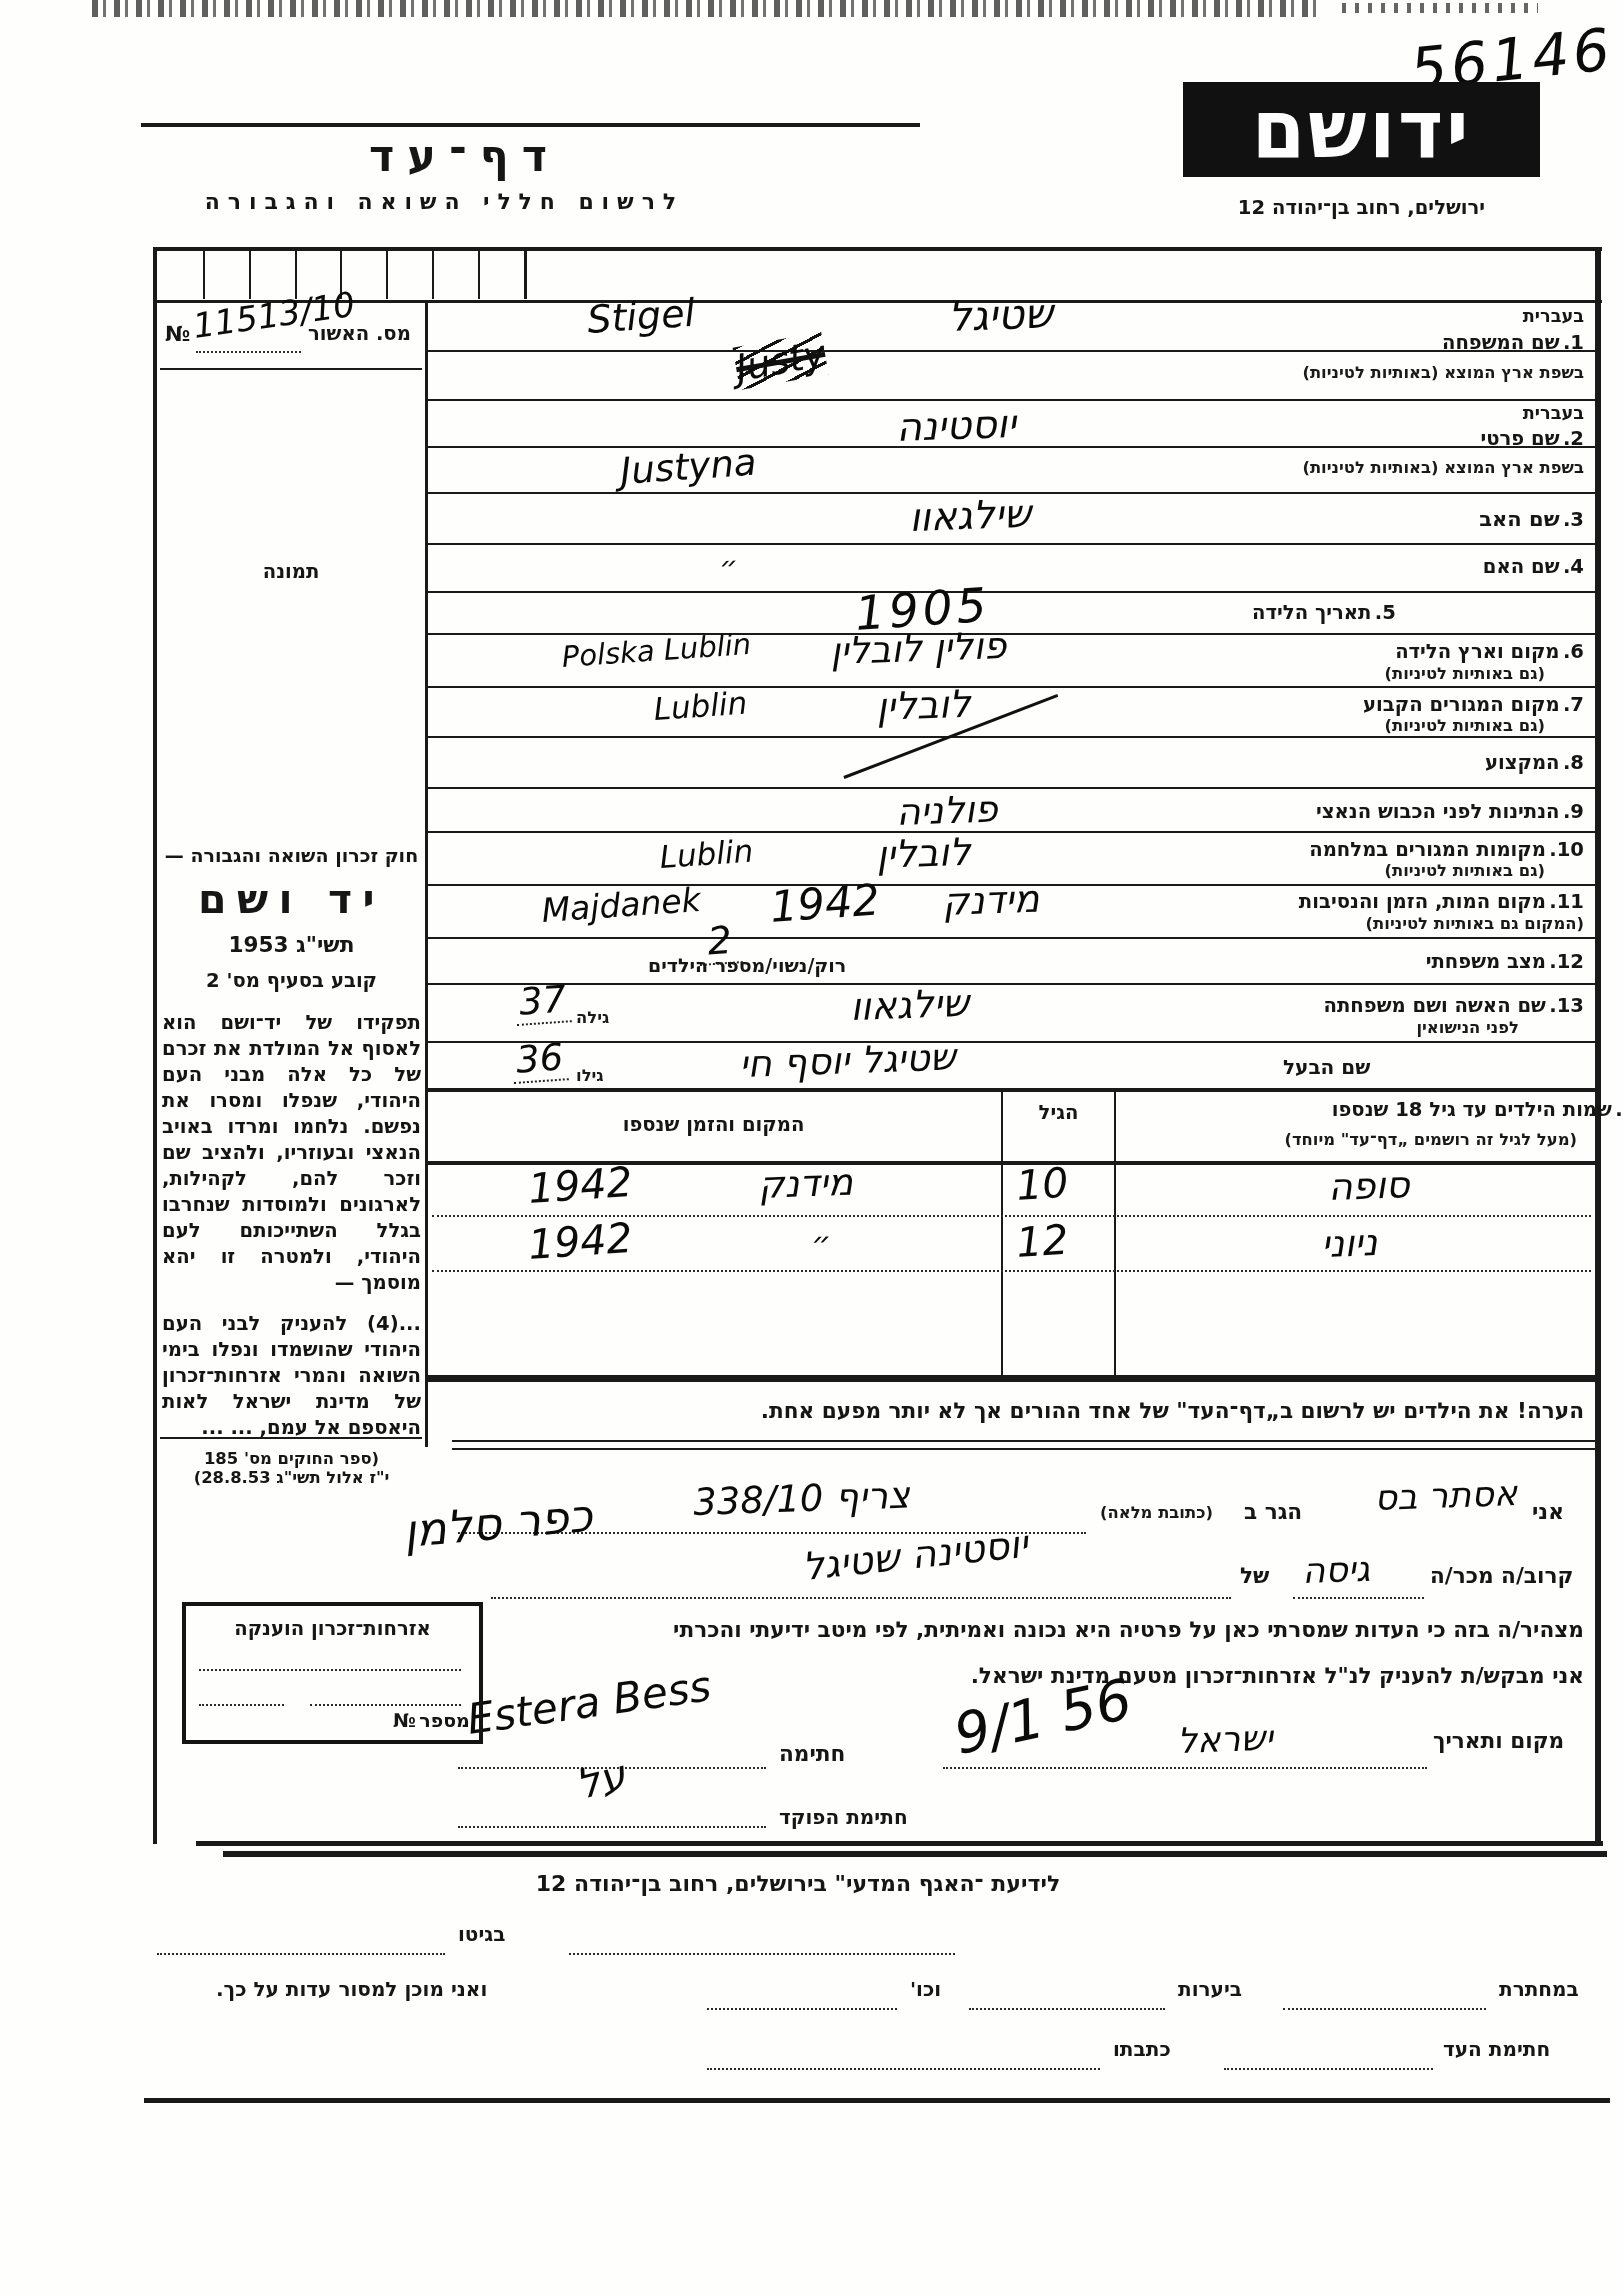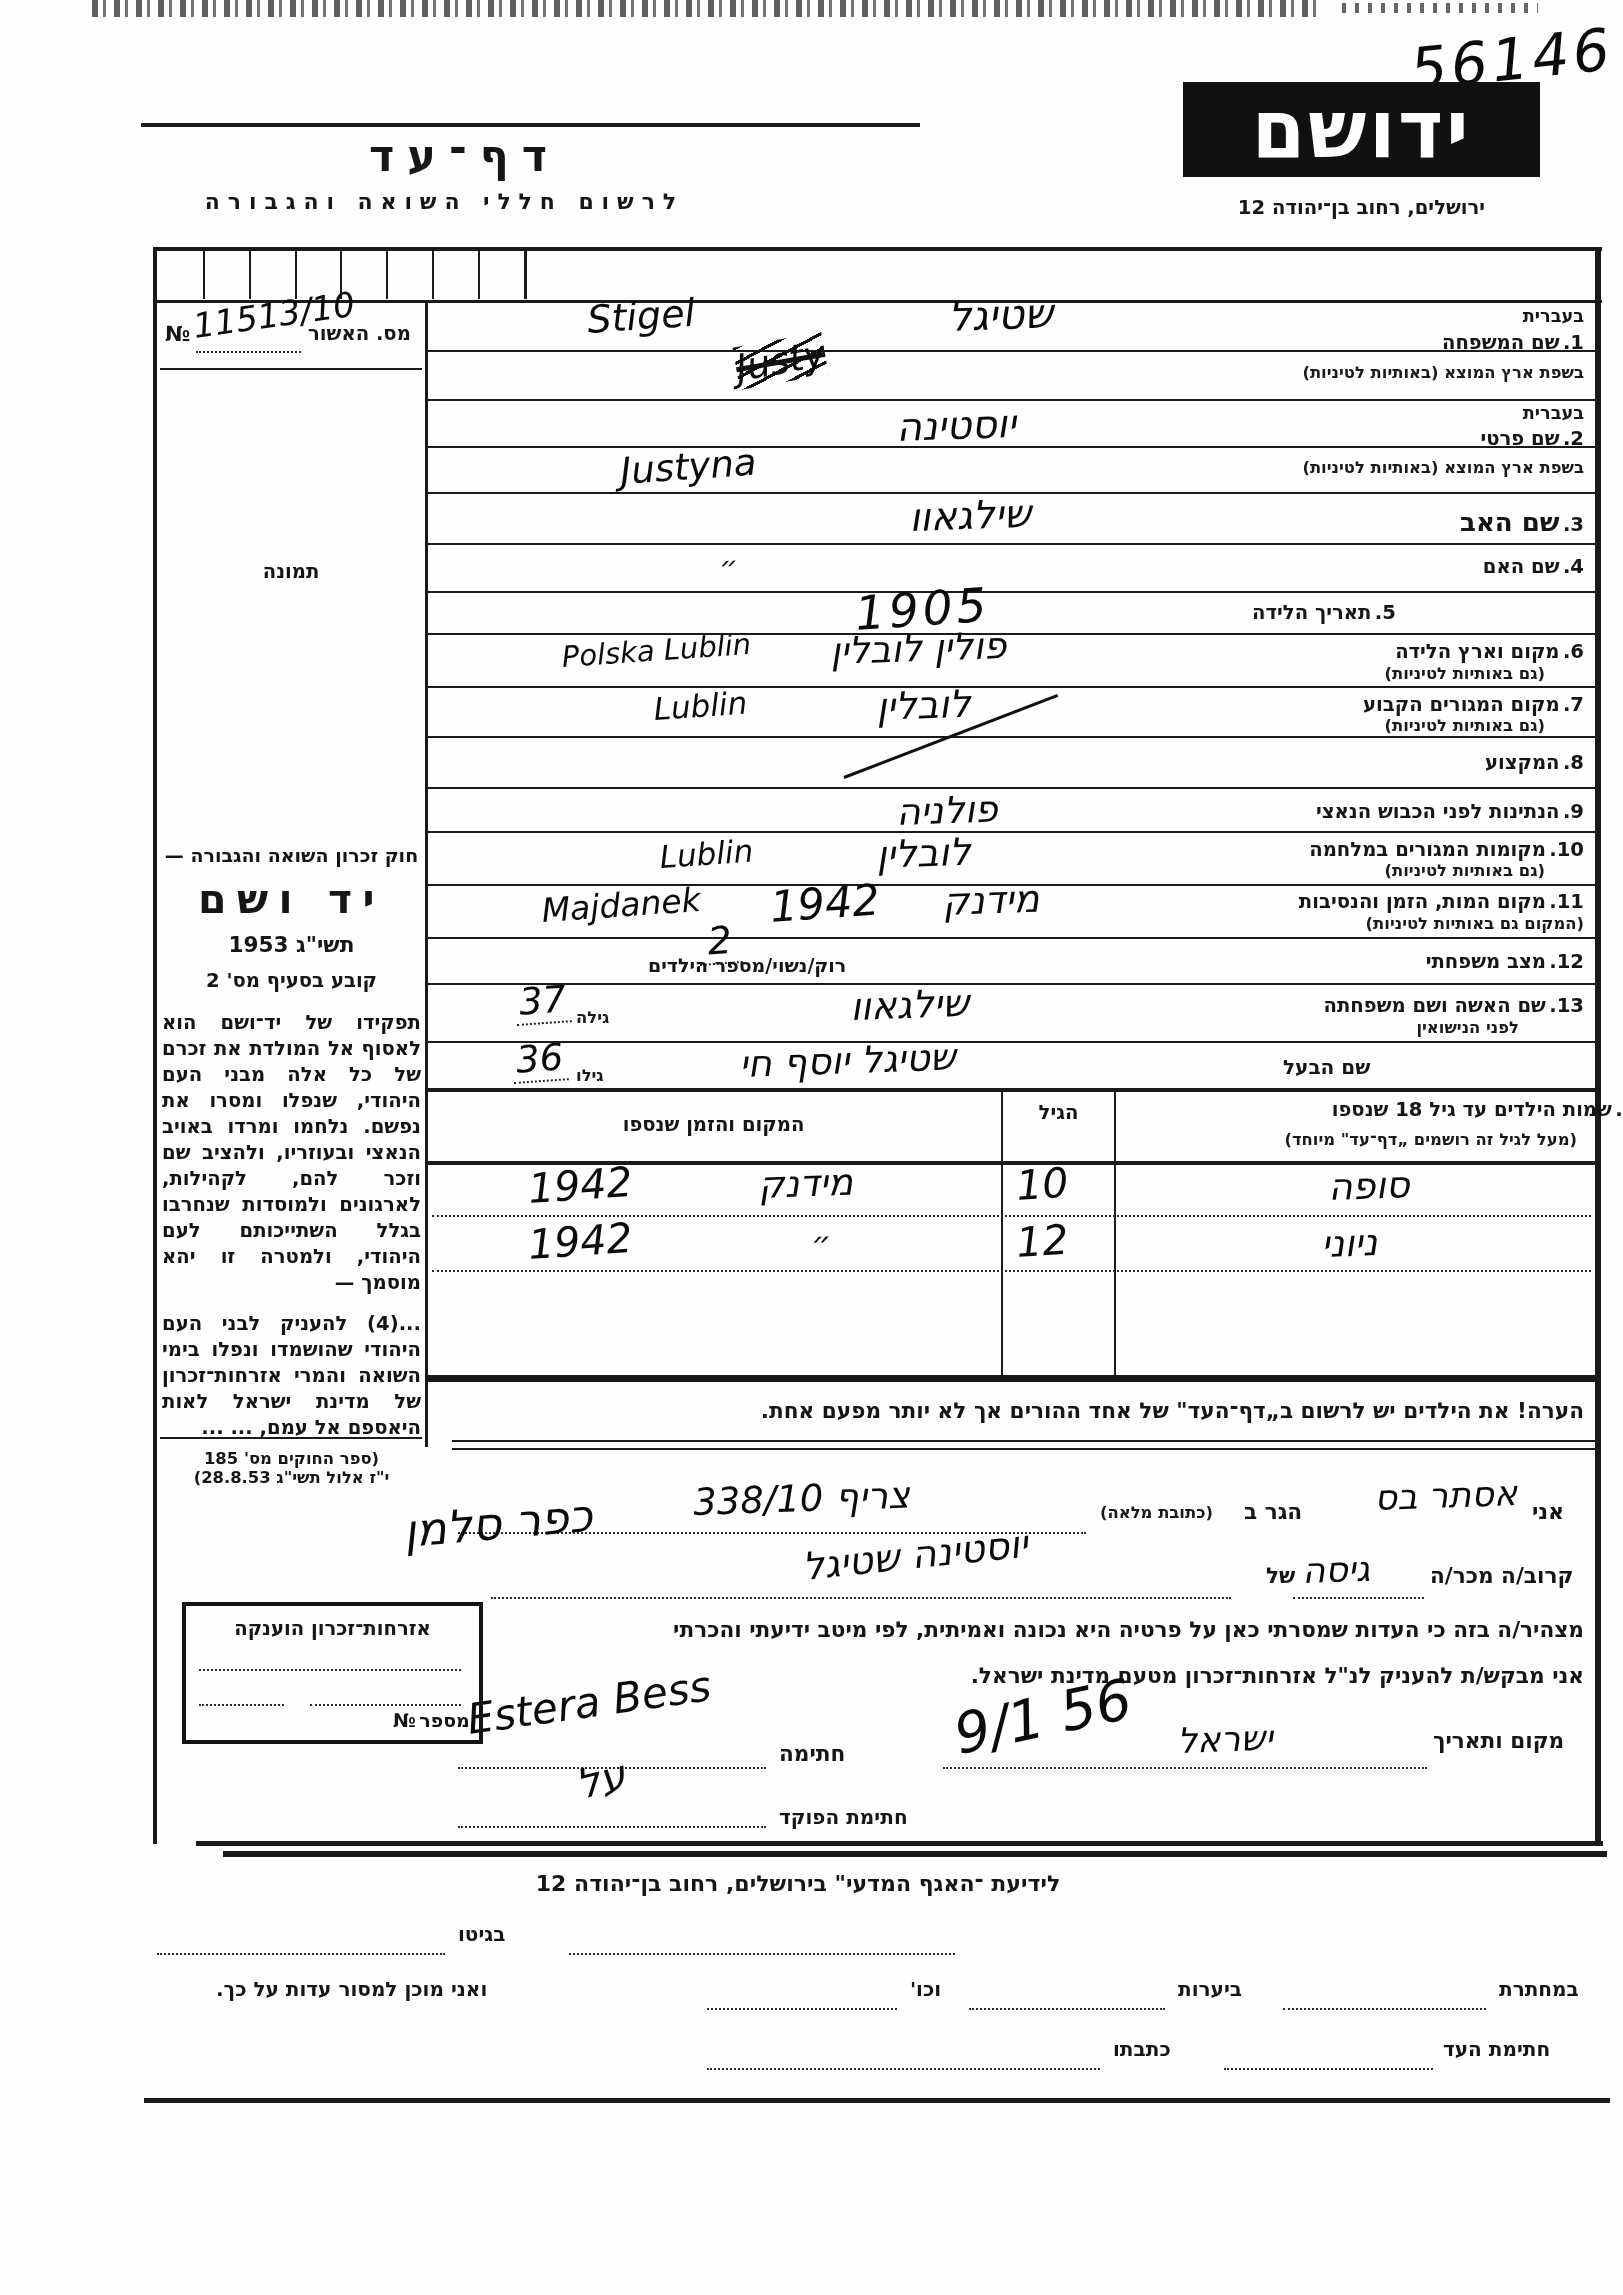--- a/index.html
+++ b/index.html
@@ -100,21 +100,21 @@
 
   <div class="abs lbl" style="left:1152px;top:403px;width:432px;text-align:right;font-size:17.7px;">בעברית</div>
   <div class="abs" style="left:1152px;top:427px;width:432px;text-align:right;">
     <span class="lbl" style="font-size:19.6px;">2.</span>
     <span class="lbl" style="font-size:19.6px;">שם פרטי</span>
   </div>
   <div class="abs sub" style="left:1113px;top:458px;width:471px;text-align:right;">בשפת ארץ המוצא (באותיות לטיניות)</div>
 
   <div class="abs" style="left:1152px;top:507px;width:432px;text-align:right;">
     <span class="lbl" style="font-size:19.6px;">3.</span>
-    <span class="lbl" style="font-size:26px;">שם האב</span>
+    <span class="lbl" style="font-size:21px;">שם האב</span>
   </div>
   <div class="abs" style="left:1152px;top:555px;width:432px;text-align:right;">
     <span class="lbl" style="font-size:19.6px;">4.</span>
     <span class="lbl" style="font-size:19.6px;">שם האם</span>
   </div>
   <div class="abs" style="left:1108px;top:601px;width:432px;text-align:center;">
     <span class="lbl" style="font-size:19.6px;">5.</span>
     <span class="lbl" style="font-size:19.6px;">תאריך הלידה</span>
   </div>
   <div class="abs" style="left:1152px;top:640px;width:432px;text-align:right;">
@@ -216,21 +216,21 @@
   <div class="abs hw" style="left:1375px;top:1478px;font-size:35px;">אסתר בס</div>
   <div class="abs lbl" style="left:1244px;top:1499px;font-size:21.6px;">הגר ב</div>
   <div class="abs sub" style="left:1100px;top:1503px;">(כתובת מלאה)</div>
   <div class="dot" style="left:458px;top:1532px;width:628px;"></div>
   <div class="abs hw" style="left:694px;top:1481px;font-size:37px;">צריף 338/10</div>
   <div class="abs hw" style="left:406px;top:1505px;font-size:45px;transform:rotate(-5deg);">כפר סלמן</div>
 
   <div class="abs lbl" style="left:1430px;top:1563px;font-size:21.6px;">קרוב/ה מכר/ה</div>
   <div class="dot" style="left:1293px;top:1597px;width:131px;"></div>
   <div class="abs hw" style="left:1303px;top:1551px;font-size:35px;">גיסה</div>
-  <div class="abs lbl" style="left:1240px;top:1563px;font-size:21.6px;margin-left:26px;">של</div>
+  <div class="abs lbl" style="left:1240px;top:1563px;font-size:21.6px;">של</div>
   <div class="dot" style="left:491px;top:1597px;width:740px;"></div>
   <div class="abs hw" style="left:805px;top:1545px;font-size:38px;transform:rotate(-6deg);">יוסטינה שטיגל</div>
 
   <div class="abs lbl" style="left:484px;top:1617px;width:1100px;text-align:right;font-size:21.6px;">מצהיר/ה בזה כי העדות שמסרתי כאן על פרטיה היא נכונה ואמיתית, לפי מיטב ידיעתי והכרתי</div>
   <div class="abs lbl" style="left:733px;top:1663px;width:851px;text-align:right;font-size:21.6px;">אני מבקש/ת להעניק לנ"ל אזרחות־זכרון מטעם מדינת ישראל.</div>
 
   <div class="abs lbl" style="left:1433px;top:1728px;font-size:21.6px;">מקום ותאריך</div>
   <div class="dot" style="left:943px;top:1767px;width:484px;"></div>
   <div class="abs hw" style="left:1178px;top:1721px;font-size:35px;">ישראל</div>
   <div class="abs hwl" style="left:962px;top:1702px;font-size:56px;transform:rotate(-12deg);">9/1 56</div>

